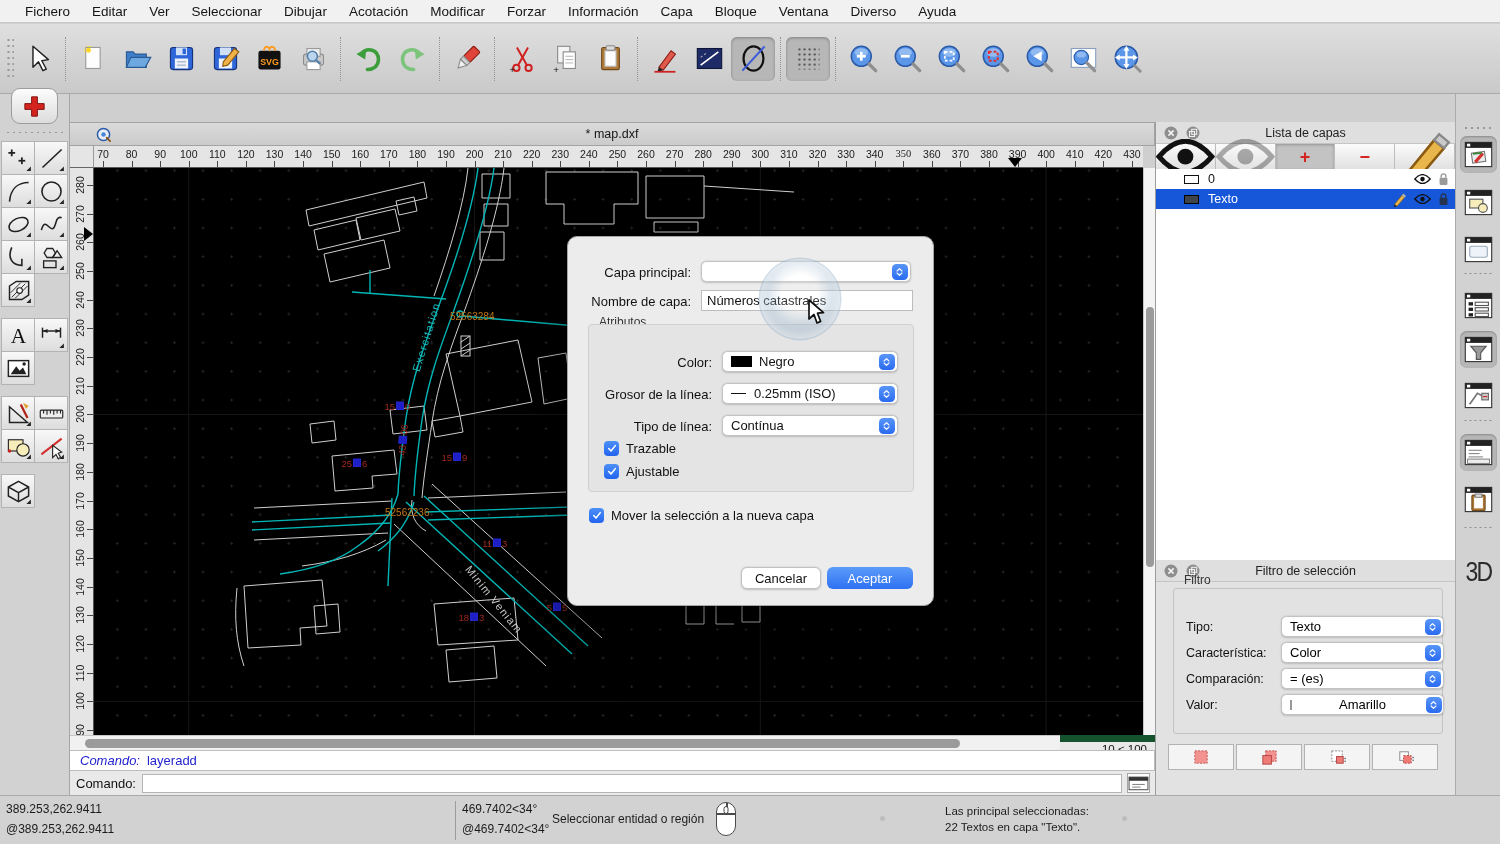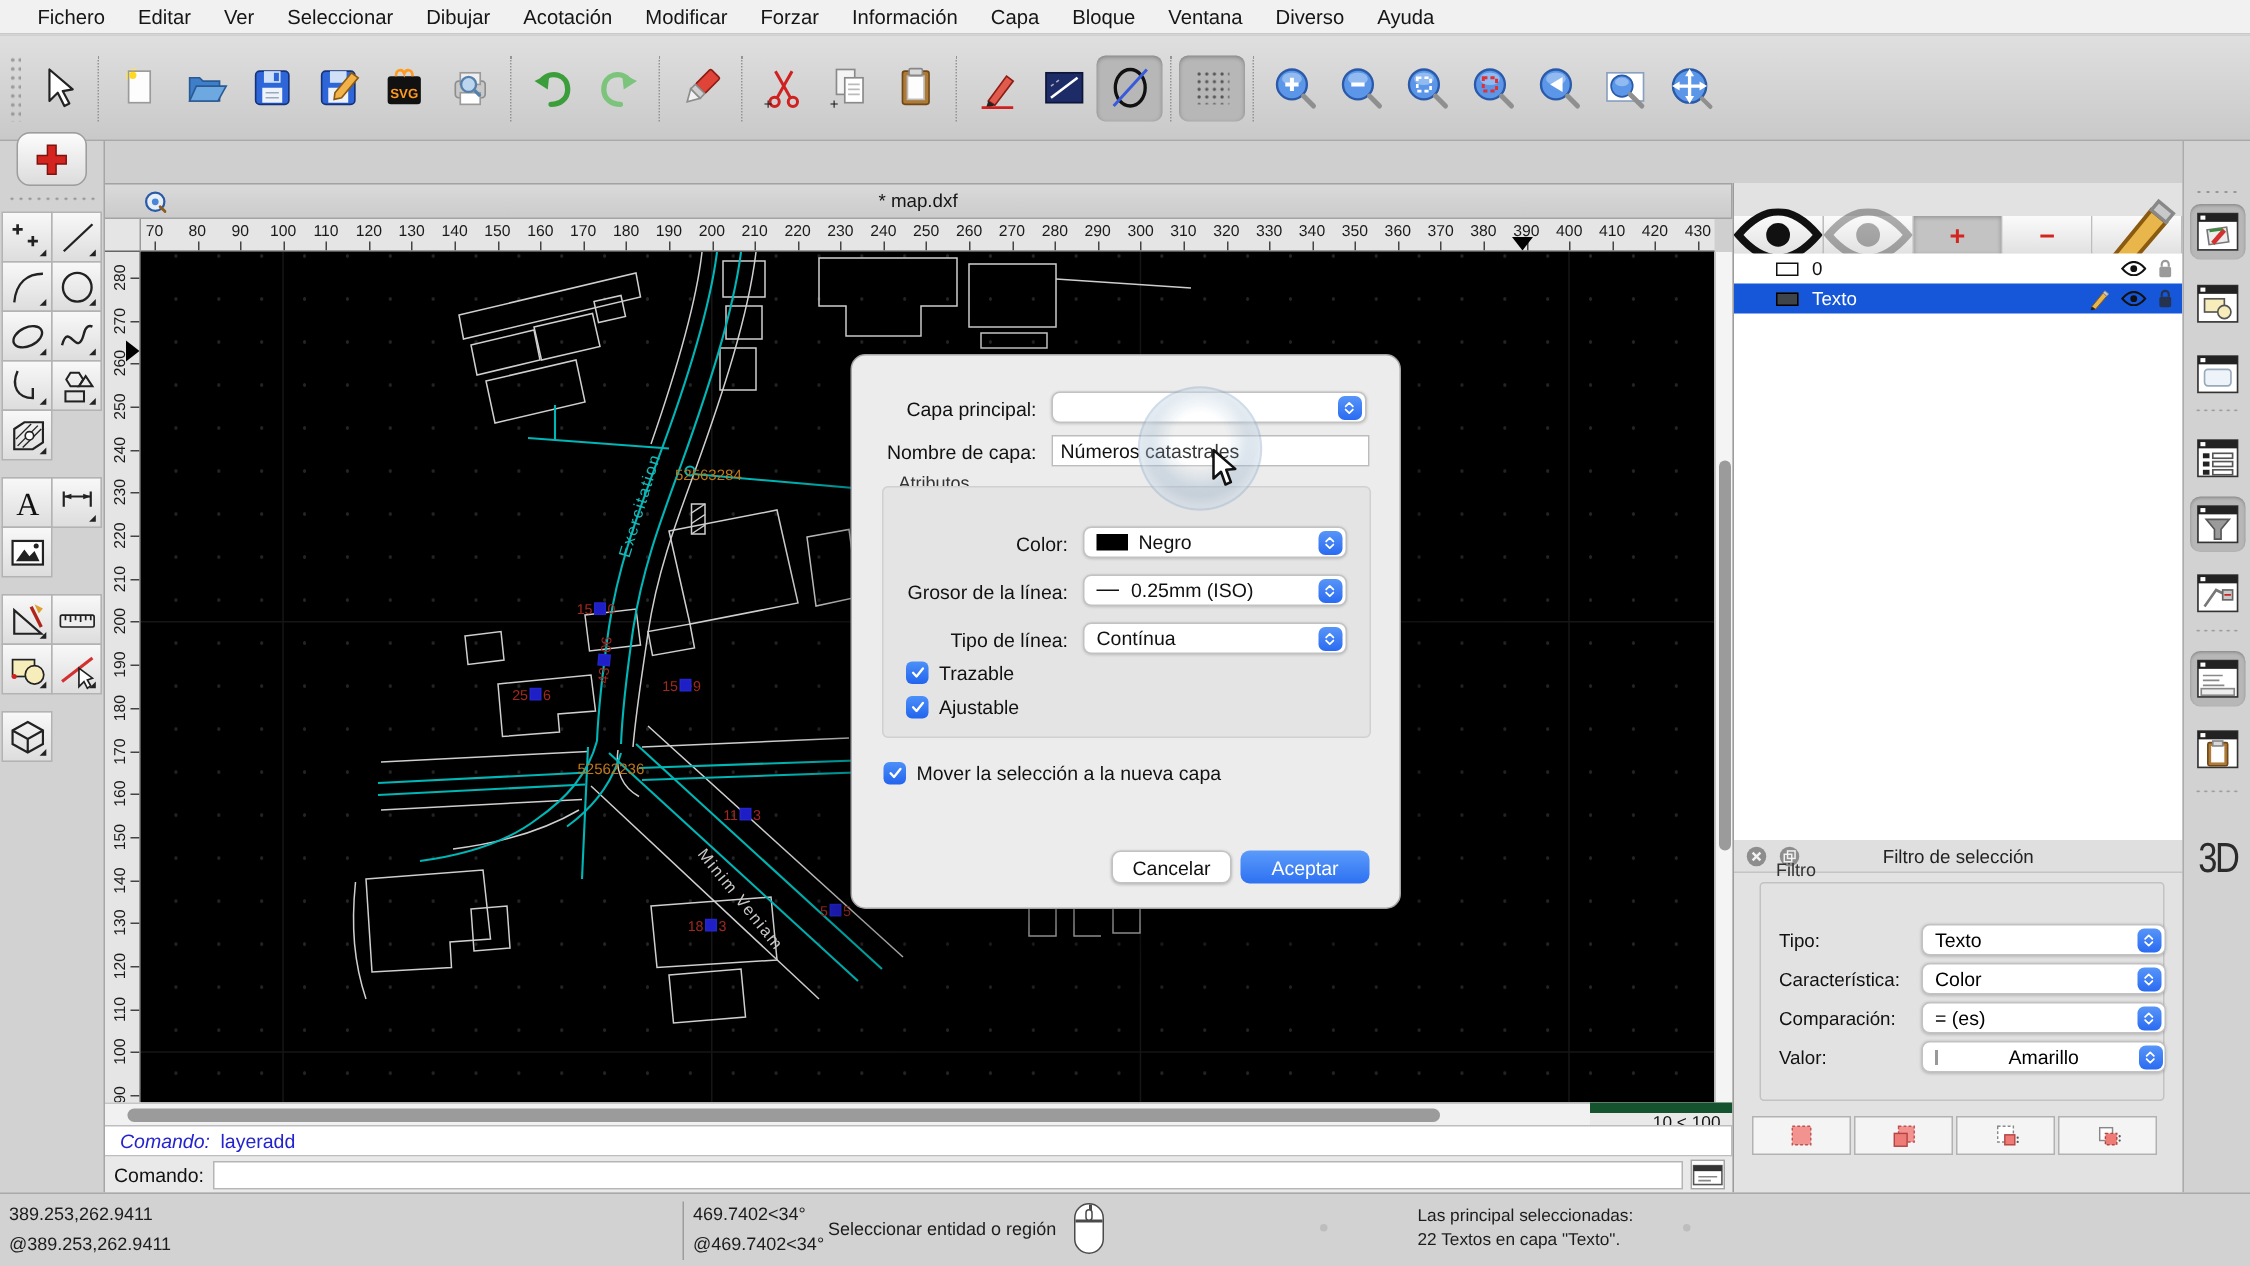--- a/index.html
+++ b/index.html
@@ -635,21 +635,21 @@
       <span class="hr-lab" style="left: 666.363px;">300</span>
       <div class="hr-tick" style="left: 666.363px;"></div>
       <span class="hr-lab" style="left: 694.944px;">310</span>
       <div class="hr-tick" style="left: 694.944px;"></div>
       <span class="hr-lab" style="left: 723.525px;">320</span>
       <div class="hr-tick" style="left: 723.525px;"></div>
       <span class="hr-lab" style="left: 752.106px;">330</span>
       <div class="hr-tick" style="left: 752.106px;"></div>
       <span class="hr-lab" style="left: 780.687px;">340</span>
       <div class="hr-tick" style="left: 780.687px;"></div>
-      <span class="hr-lab" style="left: 809.268px;">350</span>
+      <span class="hr-lab" style="left: 809.268px; font-family: Liberation Serif, serif;">350</span>
       <div class="hr-tick" style="left: 809.268px;"></div>
       <span class="hr-lab" style="left: 837.849px;">360</span>
       <div class="hr-tick" style="left: 837.849px;"></div>
       <span class="hr-lab" style="left: 866.43px;">370</span>
       <div class="hr-tick" style="left: 866.43px;"></div>
       <span class="hr-lab" style="left: 895.011px;">380</span>
       <div class="hr-tick" style="left: 895.011px;"></div>
       <span class="hr-lab" style="left: 923.592px;">390</span>
       <div class="hr-tick" style="left: 923.592px;"></div>
       <span class="hr-lab" style="left: 952.173px;">400</span>
@@ -836,20 +836,32 @@
         <svg viewBox="0 0 20 16">
           <rect x="1" y="2" width="18" height="12" fill="#fff" stroke="#555"></rect>
           <rect x="1" y="2" width="18" height="3.5" fill="#333"></rect>
           <line x1="4" y1="9" x2="16" y2="9" stroke="#888"></line>
           <line x1="4" y1="11.5" x2="12" y2="11.5" stroke="#888"></line>
         </svg>
       </button>
   </div>
 
   <div class="side">
+    <div class="ph" style="top:0">
+      <button class="cbtn"><svg viewBox="0 0 14 14">
+            <circle cx="7" cy="7" r="6.5" fill="#8d8d8d"></circle>
+            <path d="M4.4,4.4 L9.6,9.6 M9.6,4.4 L4.4,9.6" stroke="#f2f2f2" stroke-width="1.6"></path>
+          </svg></button>
+      <button class="cbtn"><svg viewBox="0 0 14 14">
+            <circle cx="7" cy="7" r="6.5" fill="#8d8d8d"></circle>
+            <rect x="3.5" y="5.5" width="5" height="5" fill="none" stroke="#f2f2f2"></rect>
+            <rect x="5.7" y="3.3" width="5" height="5" fill="none" stroke="#f2f2f2"></rect>
+          </svg></button>
+      <span class="ptitle">Lista de capas</span>
+    </div>
     <div class="ltbar">
       <button class="lt-btn">
           <svg viewBox="0 0 20 12">
             <path d="M1,6 Q10,-4.5 19,6 Q10,16.5 1,6 Z" fill="none" stroke="#111" stroke-width="1.7"></path>
             <circle cx="10" cy="6" r="2.7" fill="#111"></circle>
           </svg>
         </button>
       <button class="lt-btn">
           <svg viewBox="0 0 20 12" opacity="0.33">
             <path d="M1,6 Q10,-4.5 19,6 Q10,16.5 1,6 Z" fill="none" stroke="#111" stroke-width="1.7"></path>

